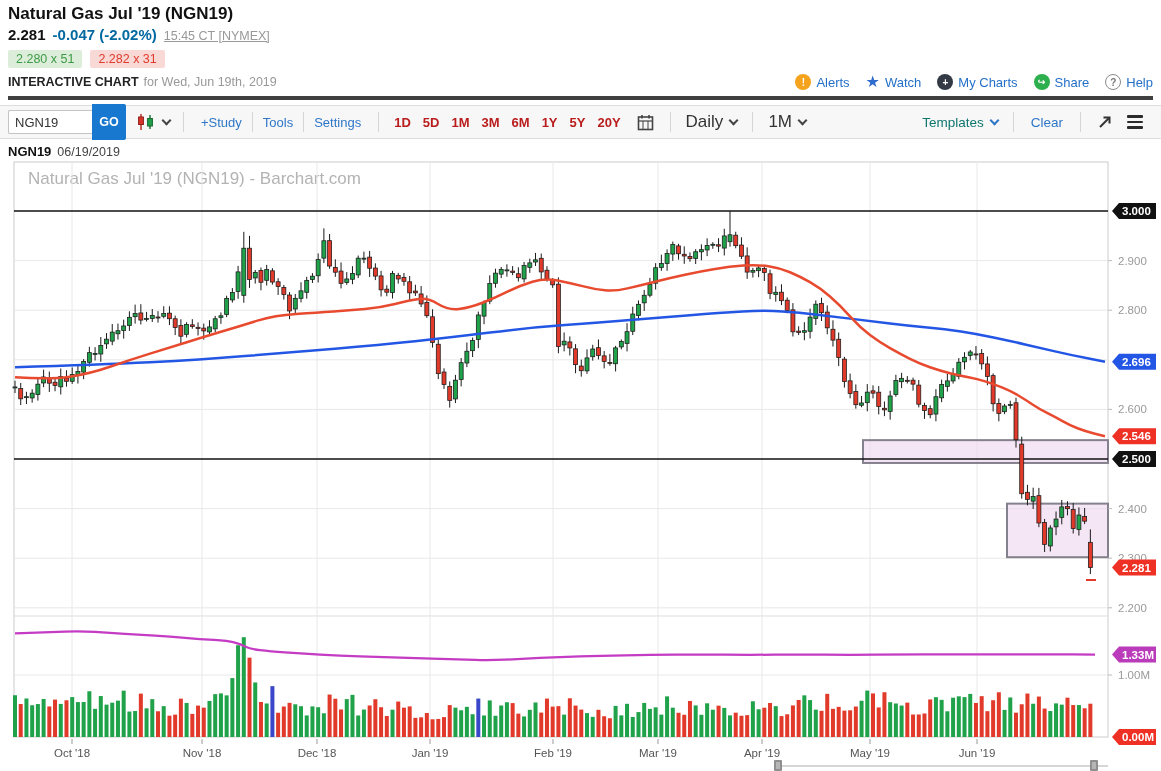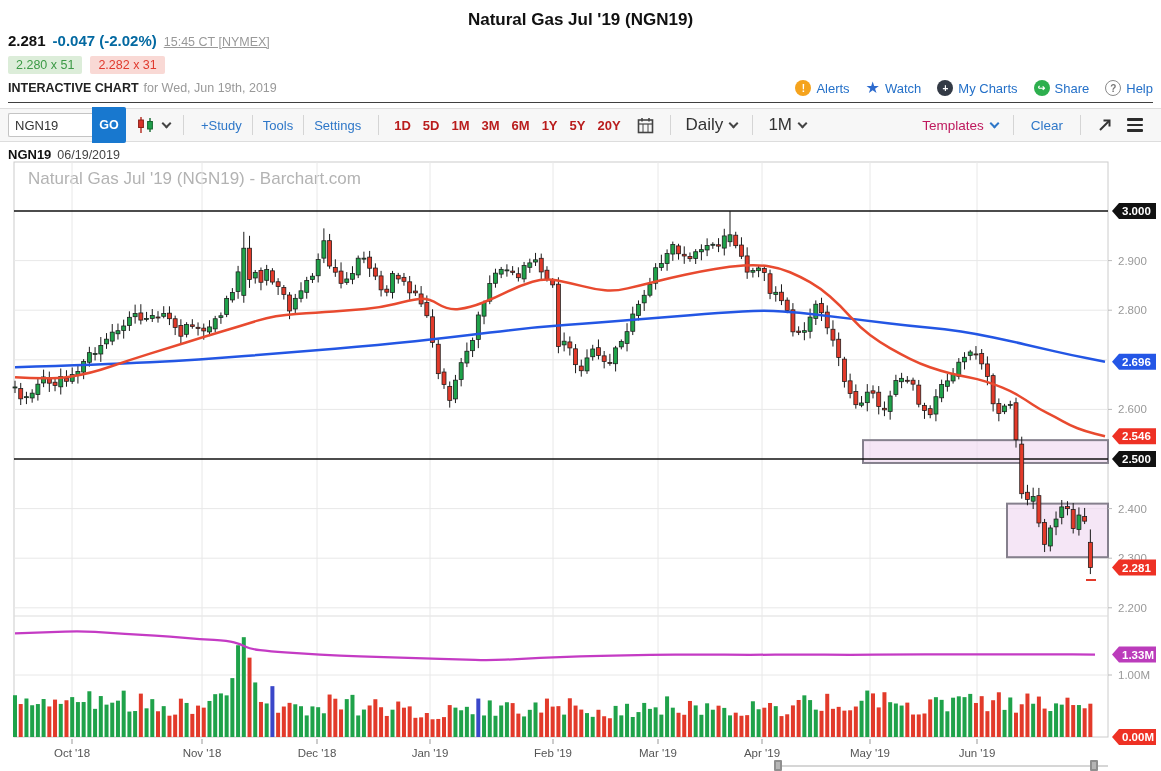--- a/index.html
+++ b/index.html
@@ -1,32 +1,32 @@
 <!DOCTYPE html>
 <html><head>
 <meta charset="utf-8">
 <style>
   * { box-sizing: border-box; margin: 0; padding: 0; }
   html,body { width:1161px; height:771px; background:#fff; overflow:hidden;
               font-family:"Liberation Sans", sans-serif; }
   .page { position:relative; width:1161px; height:771px; background:#fff; }
 
   
-  .hdr { padding:8px 8px 0 8px;text-align:center; }
+  .hdr { padding:2px 8px 0 8px; }
   .hdr-title { font-size:17px; font-weight:700; color:#111; line-height:23px; }
   .price-row { display:flex; align-items:baseline; gap:7px; line-height:20px; }
   .last-price { font-size:15px; font-weight:700; color:#111; }
   .price-change { font-size:15px; font-weight:700; color:#0369a1; }
   .price-time { font-size:12.5px; color:#999;text-decoration:underline; }
   .bidask-row { display:flex; gap:8px; margin-top:4px; }
   .bid-badge,.ask-badge { font-size:12.5px; padding:2px 8px; border-radius:2px; }
   .bid-badge { background:#dcedd9; color:#3c9a46; }
   .ask-badge { background:#f9d9d5; color:#e03a2e; }
   .ic-row { display:flex; align-items:center; margin-top:6px; padding-bottom:6px;
-            border-bottom:1px solid #404040; }
+            border-bottom:4px solid #404040; }
   .ic-label { font-size:12.5px; font-weight:700; color:#222; }
   .ic-date { font-size:12.5px; color:#999; margin-left:5px; }
   .quick-links { margin-left:auto; display:flex; align-items:center; gap:16px; }
   .qlink { display:flex; align-items:center; gap:5px; cursor:pointer; }
   .qlink-label { font-size:13px; color:#2470c8; }
   .cicon { width:16px; height:16px; border-radius:50%; display:inline-flex;
            align-items:center; justify-content:center; font-size:10px; font-weight:700; color:#fff; }
   .icon-alert { background:#f5a31d; }
   .icon-star { color:#2d6bce; font-size:16px; line-height:16px; }
   .icon-plus { background:#333a45; }
@@ -156,21 +156,21 @@
       <span>Daily</span>
       <span class="chev"></span>
     </div>
     <div class="tb-sep"></div>
     <div class="tb-dd">
       <span>1M</span>
       <span class="chev"></span>
     </div>
 
     <div class="tb-right">
-      <div class="tb-dd" style="color:#be185d;font-size:13.5px;">
+      <div class="tb-dd" style="color:#0f766e;font-size:13.5px;">
         <span>Templates</span>
         <span class="chev blue"></span>
       </div>
       <div class="tb-sep"></div>
       <span class="tb-link" style="font-size:13.5px;">Clear</span>
       <div class="tb-sep"></div>
       <div class="tb-icon">
         <svg width="16" height="16" viewBox="0 0 16 16">
           <line x1="3" y1="13" x2="12" y2="4" stroke="#333" stroke-width="2"></line>
           <polyline points="6.5,3.5 12.5,3.5 12.5,9.5" fill="none" stroke="#333" stroke-width="2"></polyline>

